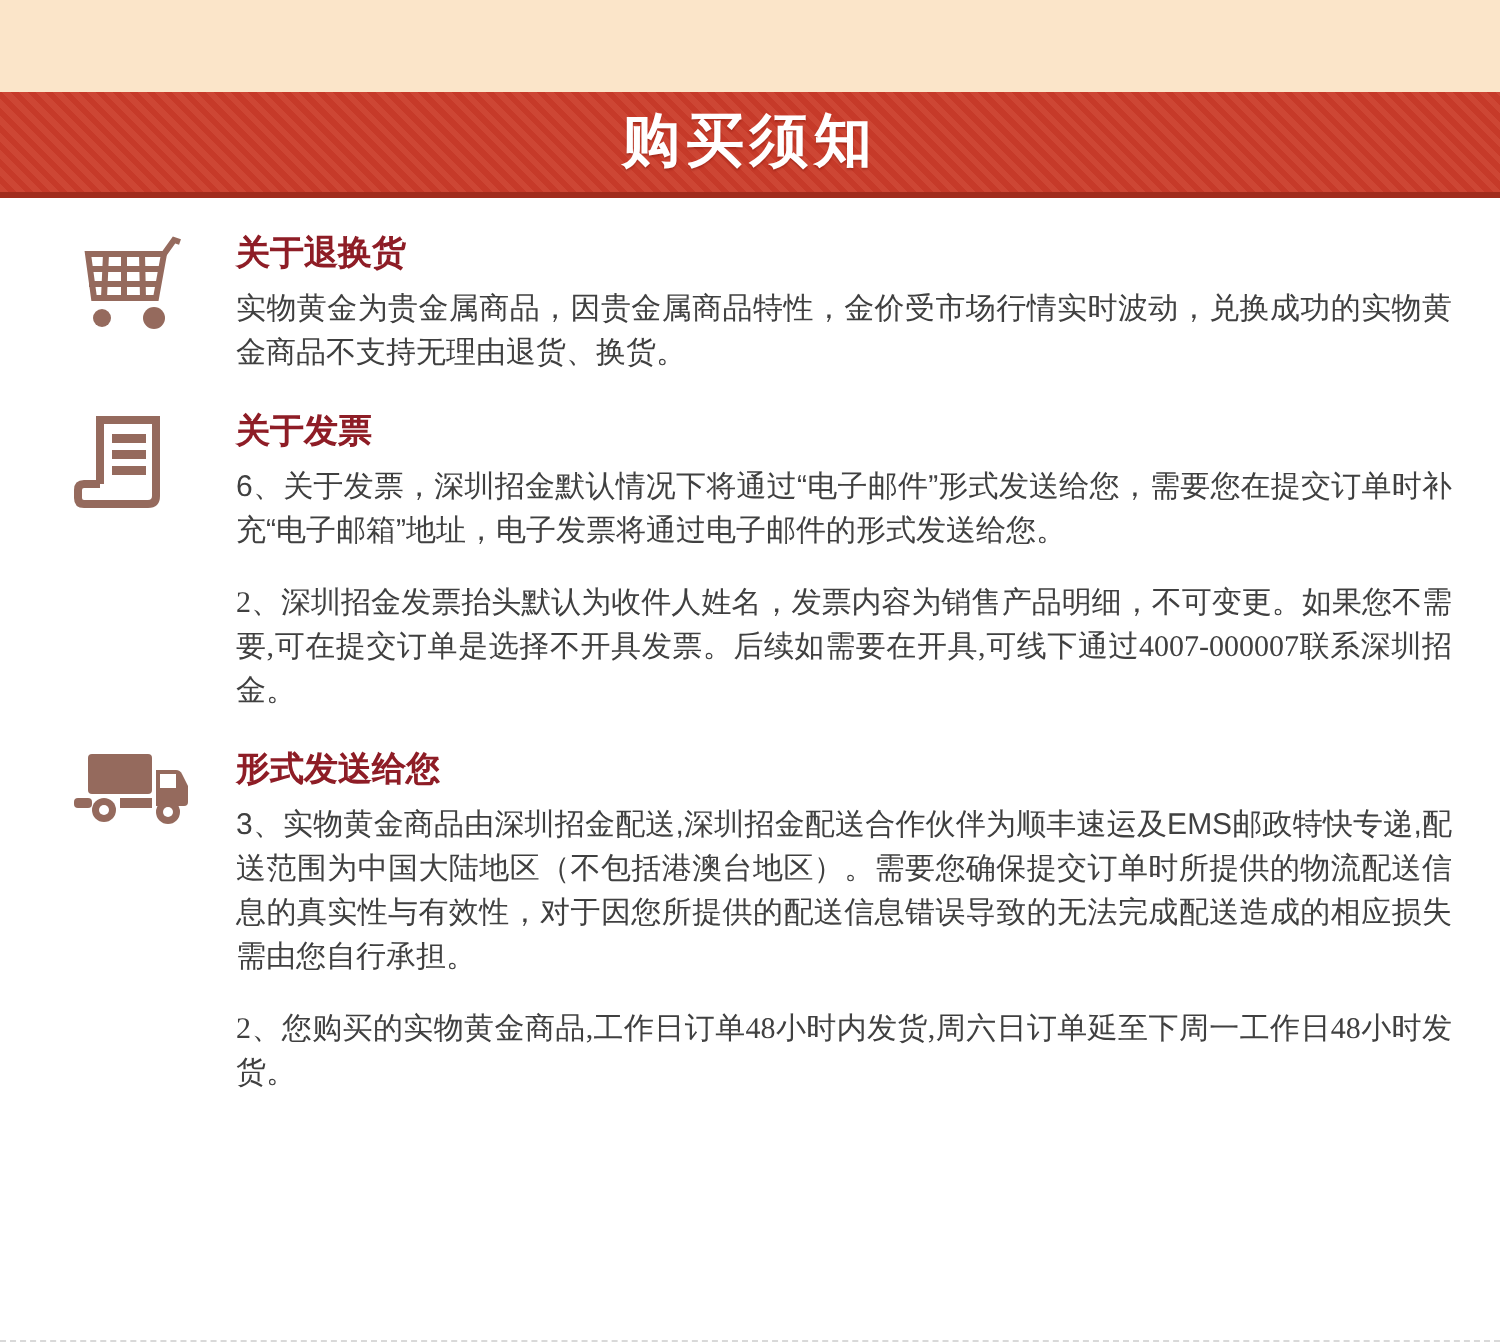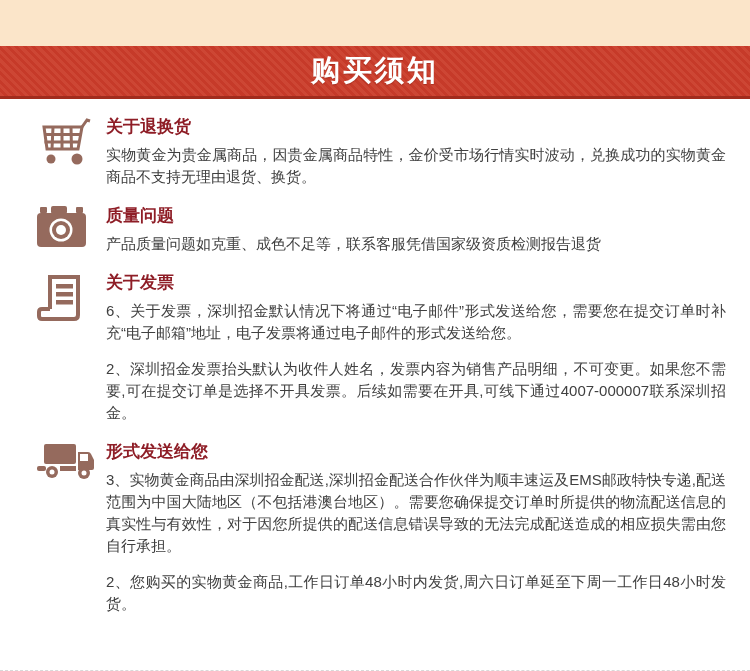--- a/index.html
+++ b/index.html
@@ -47,35 +47,36 @@
   }
   .icon-col {
     width: 88px;
     flex: 0 0 88px;
     padding-top: 2px;
     padding-left: 18px;
   }
   .text-col {
     flex: 1;
     padding-right: 6px;
+    margin-left: 12px;
   }
   .section-title {
     color: #8e1d26;
     font-size: 17px;
     font-weight: bold;
     margin-bottom: 6px;
   }
   .section-para {
     color: #404040;
     font-size: 15px;
     line-height: 22px;
     margin-bottom: 14px;
     text-align: justify;
   }
-  .section-para:last-child { margin-bottom: 0; }
+  .section-para:last-child { margin-bottom: 0; font-family: Liberation Serif, serif; }
   .icn { display: block; }
 </style>
 </head>
 <body>
 
 <div class="page">
 
   <div class="top-strip"></div>
 
   <div class="banner">
@@ -96,37 +97,20 @@
           <circle cx="15" cy="42" r="4.5" fill="#956a5d"></circle>
           <circle cx="41" cy="42" r="5.5" fill="#956a5d"></circle>
         </svg>
       </div>
       <div class="text-col">
         <div class="section-title">关于退换货</div>
         <p class="section-para">实物黄金为贵金属商品，因贵金属商品特性，金价受市场行情实时波动，兑换成功的实物黄金商品不支持无理由退货、换货。</p>
       </div>
     </div>
 
-    <div class="section">
-      <div class="icon-col">
-        <svg class="icn" width="56" height="48" viewBox="0 0 56 48">
-          <rect x="4" y="1" width="7" height="6" rx="1" fill="#956a5d"></rect>
-          <rect x="15" y="0" width="16" height="8" rx="2" fill="#956a5d"></rect>
-          <rect x="40" y="1" width="7" height="6" rx="1" fill="#956a5d"></rect>
-          <rect x="1" y="7" width="49" height="34" rx="4" fill="#956a5d"></rect>
-          <circle cx="25" cy="24" r="11.5" fill="#ffffff"></circle>
-          <circle cx="25" cy="24" r="9" fill="#956a5d"></circle>
-          <circle cx="25" cy="24" r="5" fill="#ffffff"></circle>
-        </svg>
-      </div>
-      <div class="text-col">
-        <div class="section-title">质量问题</div>
-        <p class="section-para">产品质量问题如克重、成色不足等，联系客服凭借国家级资质检测报告退货</p>
-      </div>
-    </div>
 
     <div class="section">
       <div class="icon-col">
         <svg class="icn" width="56" height="56" viewBox="0 0 56 56">
           <g stroke="#956a5d" stroke-width="4" fill="none">
             <path d="M14 36 L14 4 L42 4 L42 42"></path>
             <path d="M14 36 L6 36 Q3 36 3 39 L3 43 Q3 46 6 46 L38 46 Q42 46 42 42"></path>
           </g>
           <rect x="20" y="11" width="17" height="4.5" fill="#956a5d"></rect>
           <rect x="20" y="19" width="17" height="4.5" fill="#956a5d"></rect>

